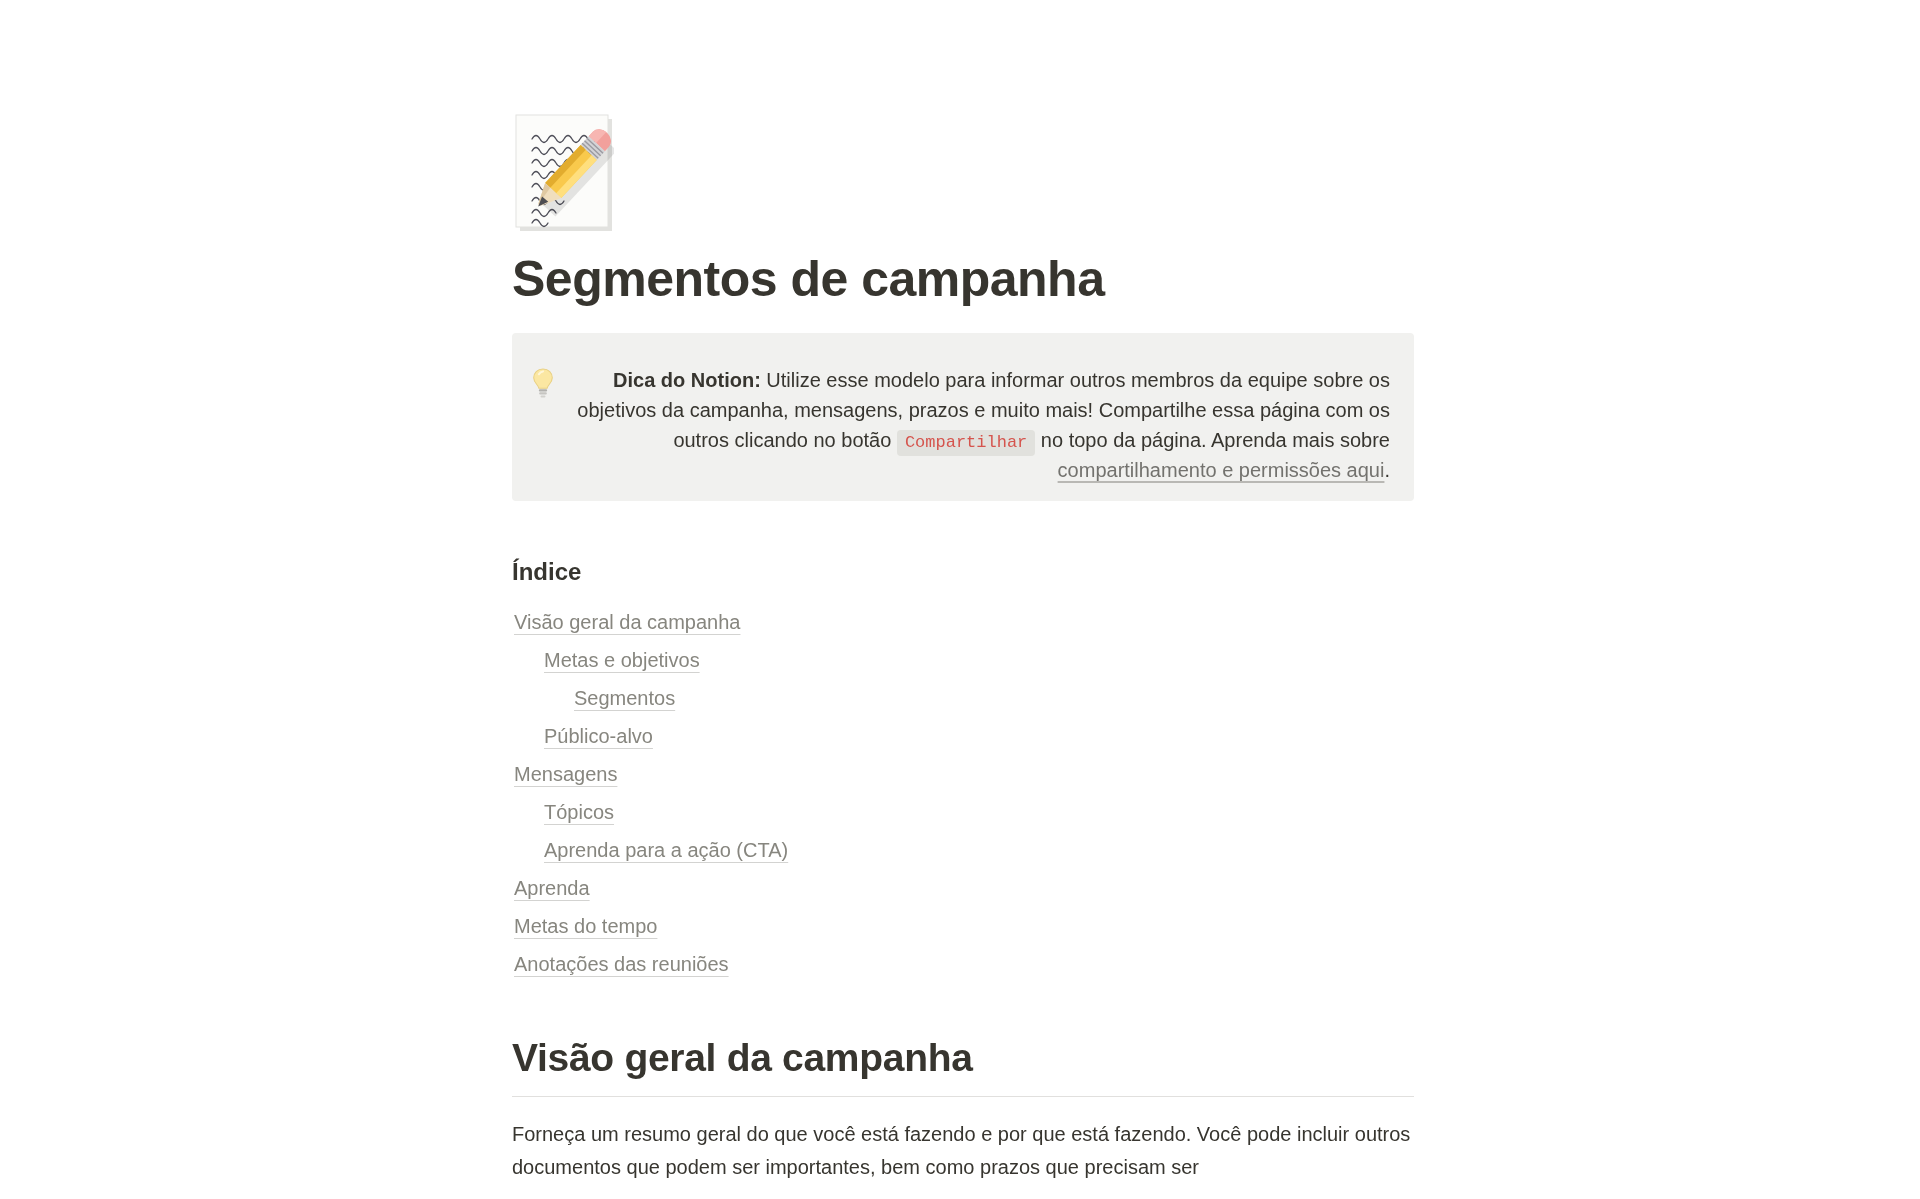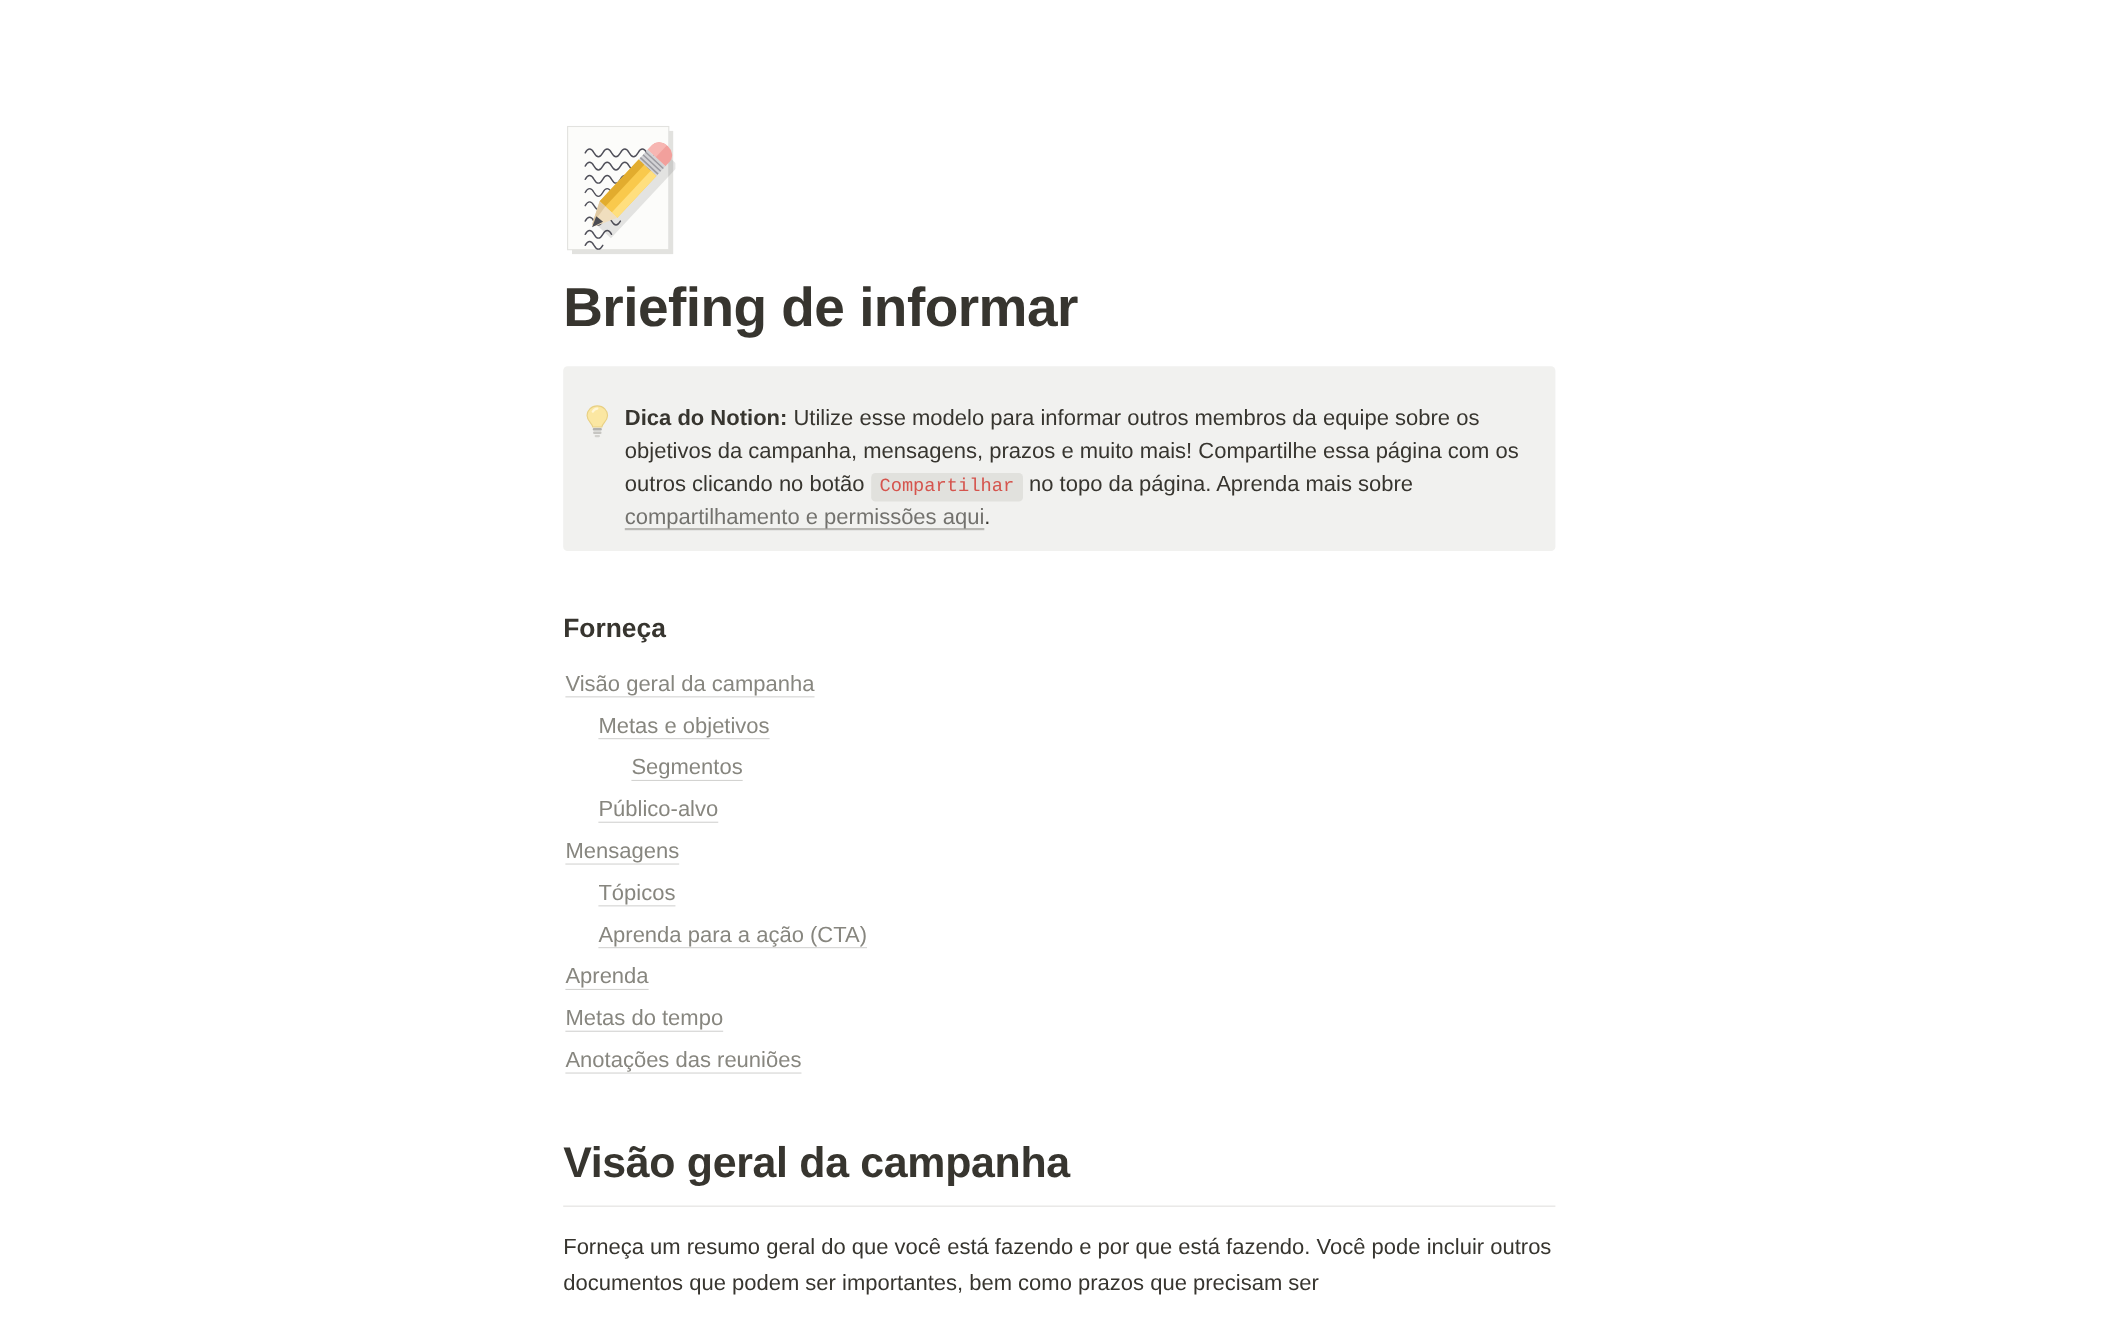--- a/index.html
+++ b/index.html
@@ -32,20 +32,21 @@
   }
   
   .callout {
     margin-top: 24px;
     width: 902px;
     background: #f1f1ef;
     border-radius: 4px;
     padding: 32px 24px 16px 20px;
     display: flex;
     align-items: flex-start;
+    text-align: right;
   }
   .callout-icon {
     flex: 0 0 auto;
     width: 22px;
     margin-top: 3px;
   }
   .callout-body {
     margin-left: 14px;
     font-size: 20px;
     line-height: 30px;
@@ -149,38 +150,38 @@
         <rect x="-11" y="2" width="22" height="52" fill="#f9c94c"></rect>
         <rect x="-11" y="2" width="7" height="52" fill="#e2ac2e"></rect>
         <rect x="4" y="2" width="7" height="52" fill="#ffdf7e"></rect>
         <path d="M-11 54 L11 54 L1.5 73.5 L-1.5 74.5 Z" fill="#f0debe"></path>
         <path d="M-11 54 L-4 54 L-1.5 74.5 Z" fill="#e0c9a2"></path>
         <path d="M-4 66 L4 65.5 L0 76 Z" fill="#4d4d52"></path>
       </g>
     </svg>
   </span>
 
-  <h1 class="page-title">Briefing de informar</h1>
+  <h1 class="page-title">Segmentos de campanha</h1>
 
   <div class="callout">
     <span class="callout-icon">
       <svg width="22" height="31" viewBox="0 0 20 30" xmlns="http://www.w3.org/2000/svg">
         <path d="M10 1 C4.5 1 1 5 1 9.5 C1 12.5 2.6 14.4 4 16 C5 17.2 5.8 18.2 6 19.5 L14 19.5 C14.2 18.2 15 17.2 16 16 C17.4 14.4 19 12.5 19 9.5 C19 5 15.5 1 10 1 Z" fill="#fbe7a2" stroke="#e8d084" stroke-width="1"></path>
         <path d="M6 6 C7 4.2 8.5 3.4 10 3.3" fill="none" stroke="#fff6d8" stroke-width="2" stroke-linecap="round"></path>
         <rect x="6" y="20.5" width="8" height="2.2" rx="1" fill="#b2b1ad"></rect>
         <rect x="6.3" y="23.5" width="7.4" height="2.2" rx="1" fill="#c6c5c1"></rect>
         <rect x="7.6" y="26.5" width="4.8" height="2" rx="1" fill="#d2d1cd"></rect>
       </svg>
     </span>
     <div class="callout-body">
       <strong>Dica do Notion:</strong><span> Utilize esse modelo para informar outros membros da equipe sobre os objetivos da campanha, mensagens, prazos e muito mais! Compartilhe essa página com os outros clicando no botão </span><code class="code-chip">Compartilhar</code><span> no topo da página. Aprenda mais sobre </span><a class="callout-link">compartilhamento e permissões aqui</a><span>.</span>
     </div>
   </div>
 
-  <h3 class="toc-heading">Forneça</h3>
+  <h3 class="toc-heading">Índice</h3>
 
   <div class="toc" id="toc-list">
       <div class="toc-item indent-0"><span class="toc-link">Visão geral da campanha</span></div>
       <div class="toc-item indent-1"><span class="toc-link">Metas e objetivos</span></div>
       <div class="toc-item indent-2"><span class="toc-link">Segmentos</span></div>
       <div class="toc-item indent-1"><span class="toc-link">Público-alvo</span></div>
       <div class="toc-item indent-0"><span class="toc-link">Mensagens</span></div>
       <div class="toc-item indent-1"><span class="toc-link">Tópicos</span></div>
       <div class="toc-item indent-1"><span class="toc-link">Aprenda para a ação (CTA)</span></div>
       <div class="toc-item indent-0"><span class="toc-link">Aprenda</span></div>

